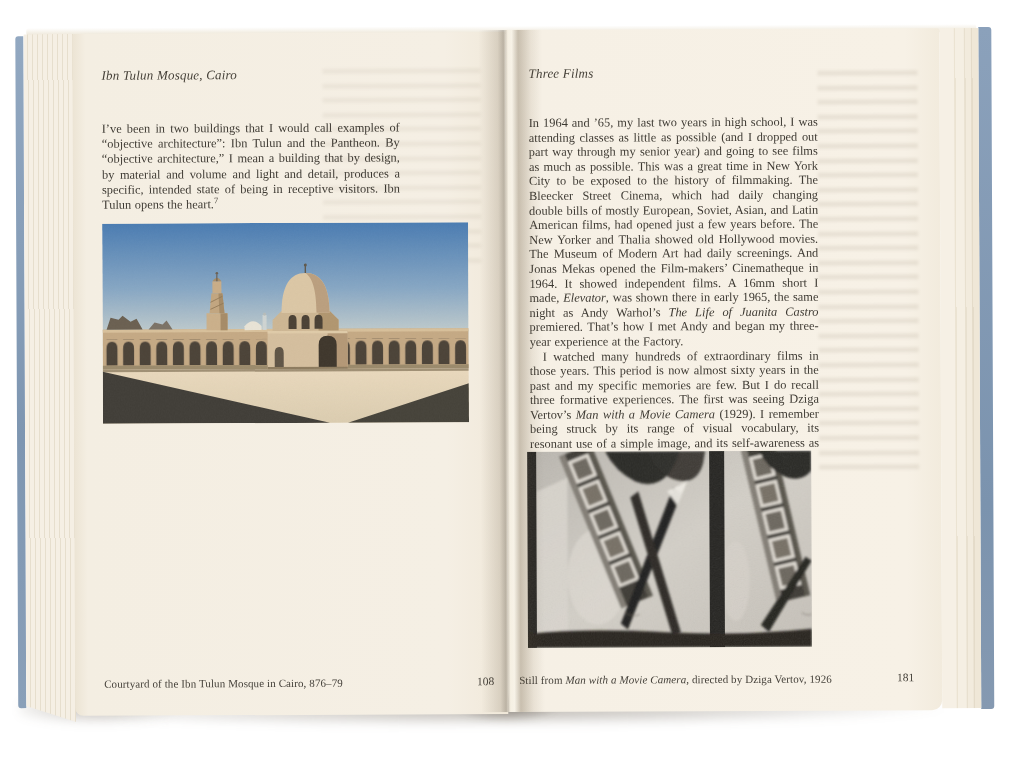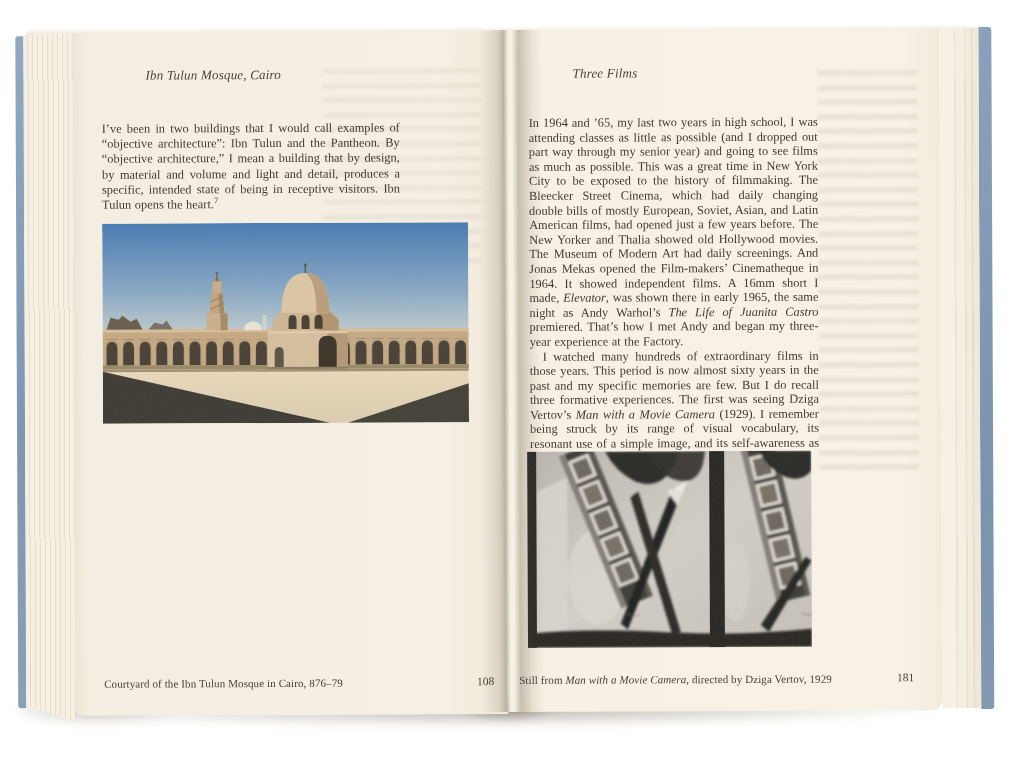--- a/index.html
+++ b/index.html
@@ -45,21 +45,21 @@
       rgba(90,75,55,.26) 62%,rgba(90,75,55,.07) 82%,rgba(90,75,55,0) 100%);}
 
   
   .ghost{position:absolute;pointer-events:none;filter:blur(1.4px);
     background:repeating-linear-gradient(to bottom,rgba(118,102,78,.9) 0 5px,transparent 5px 14.6px);}
   .ghost-left{left:250px;top:36px;width:158px;height:200px;opacity:.08;}
   .ghost-right{left:312px;top:42px;width:100px;height:408px;opacity:.12;}
 
   
   .running-head{position:absolute;font-style:italic;font-size:13px;color:#454038;
-    letter-spacing:.2px;white-space:nowrap;margin-left:44px;}
+    letter-spacing:.2px;white-space:nowrap;}
   .body{position:absolute;font-size:12.4px;color:#3e3a33;text-align:justify;word-spacing:.5px;}
   .page-left .body{left:29px;top:88px;width:298px;line-height:15.2px;}
   .page-right .body{left:23px;top:86px;width:289px;line-height:14.6px;}
   .body p{margin:0;}
   .body p + p{text-indent:13px;}
   sup{font-size:8.5px;line-height:0;vertical-align:super;}
   .it{font-style:italic;}
   .caption{position:absolute;font-size:11px;color:#45413a;letter-spacing:.1px;white-space:nowrap;}
   .folio{position:absolute;font-size:11.5px;color:#45413a;}
 
@@ -242,19 +242,19 @@
             <path d="M232,0 Q240,18 258,26 Q274,32 284,20 L284,0 Z" fill="#262522"></path>
             <path d="M274,162 q7,4 10,1" stroke="#6a645a" stroke-width="1" fill="none" opacity="0.6"></path>
           </g>
           <rect x="182" y="0" width="15" height="196" fill="#23221f"></rect>
           <rect x="0" y="0" width="9" height="196" fill="#23221f"></rect>
           <path d="M0,182 Q60,176 140,181 Q215,185 284,178 L284,196 L0,196 Z" fill="#26241f" filter="url(#softF)"></path>
           <rect width="284" height="196" filter="url(#grainF)" opacity="0.13"></rect>
         </svg>
       </figure>
 
-      <div class="caption" style="left:11px;top:644px;"><span>Still from </span><span class="it">Man with a Movie Camera</span><span>, directed by Dziga Vertov, 1929</span></div>
+      <div class="caption" style="left:11px;top:644px;"><span>Still from </span><span class="it">Man with a Movie Camera</span><span>, directed by Dziga Vertov, 1926</span></div>
       <div class="folio" style="right:28px;top:643px;">181</div>
     </div>
 
     <div class="gutter"></div>
   </div>
 </div>
 
 </body></html>

